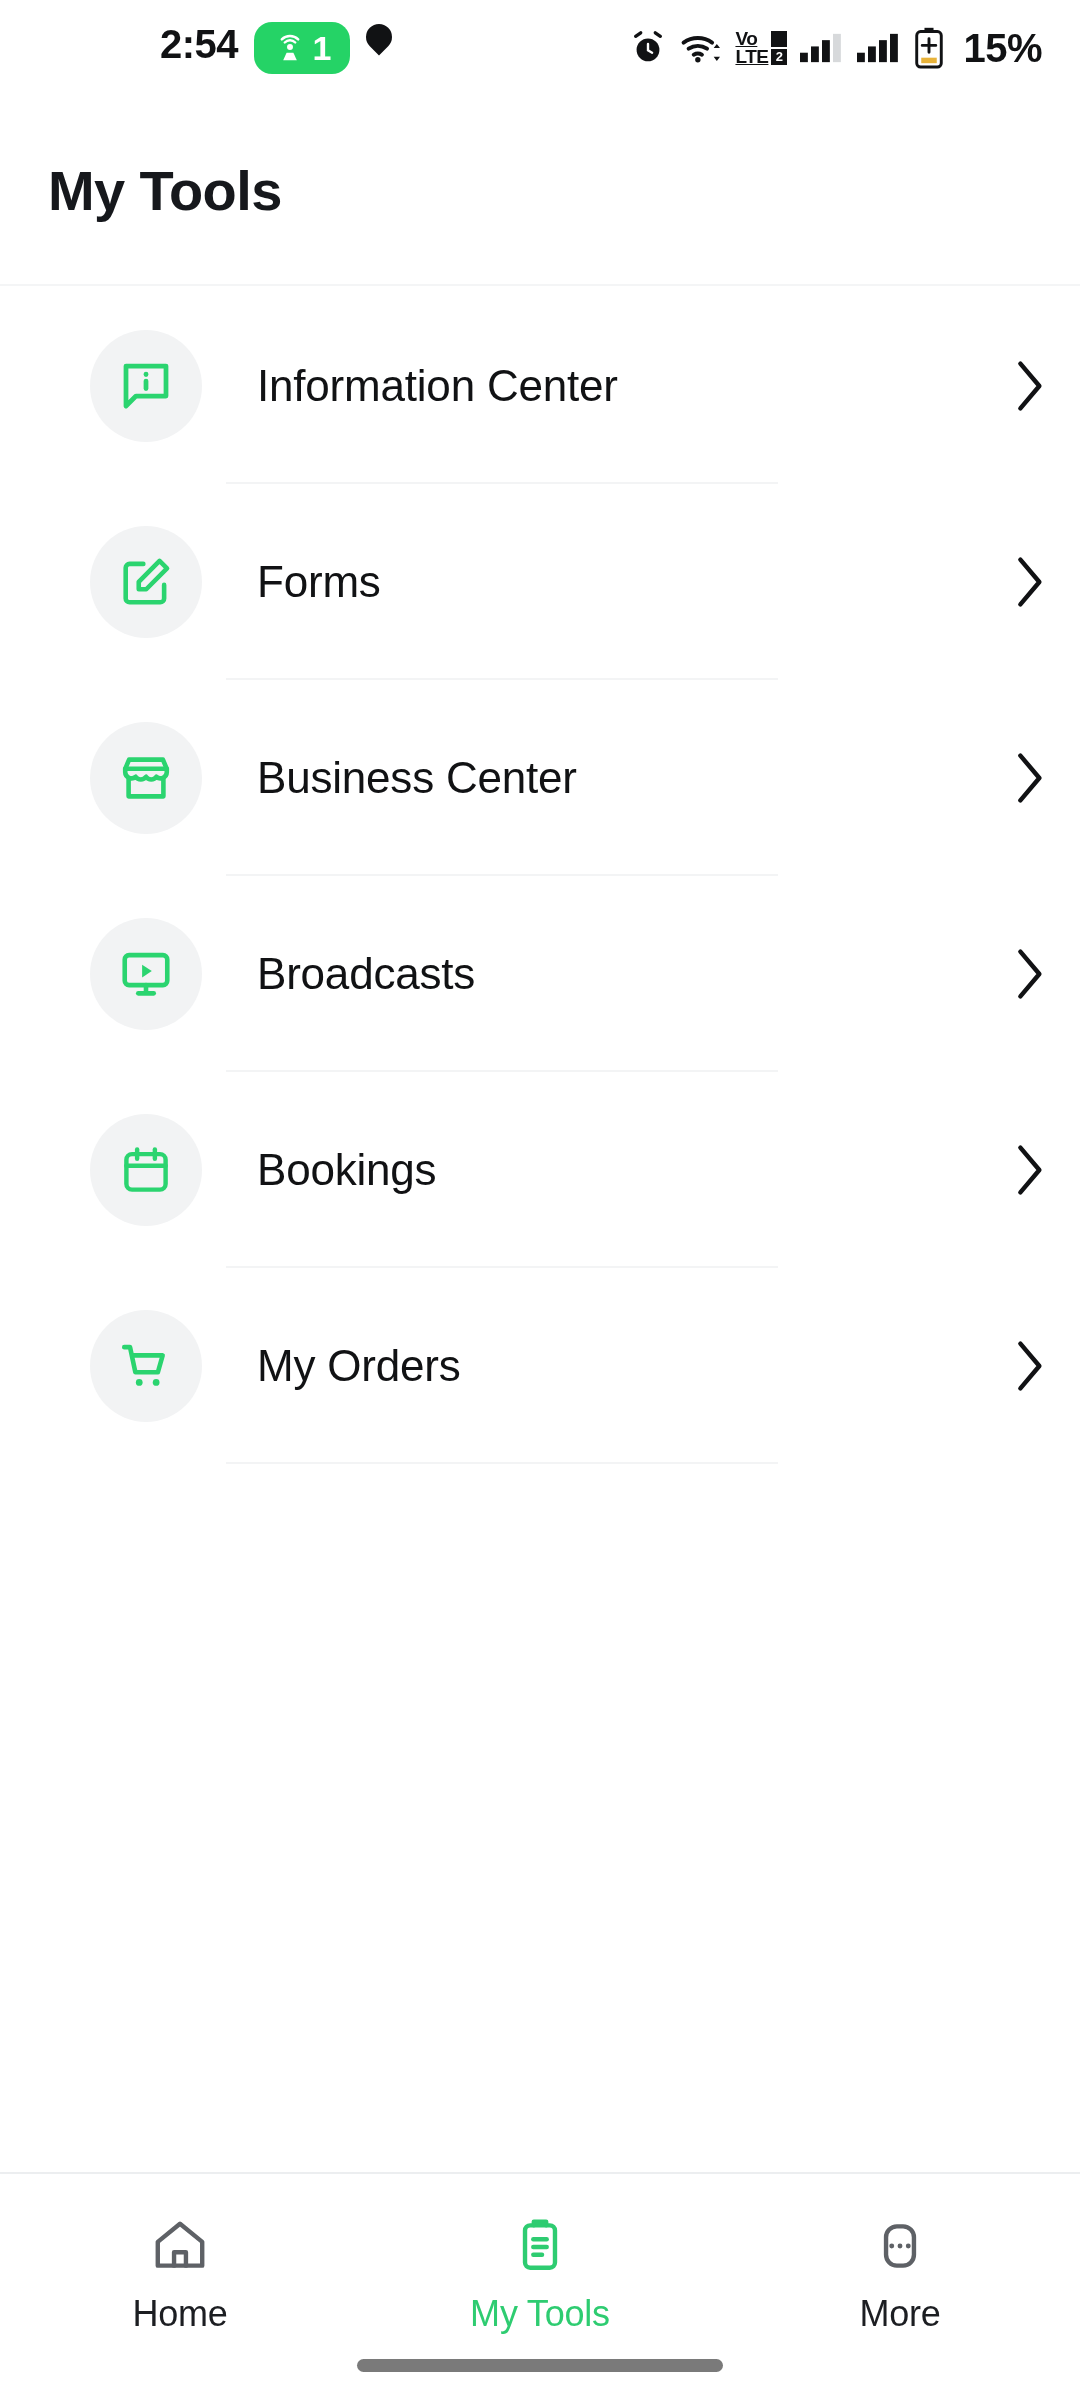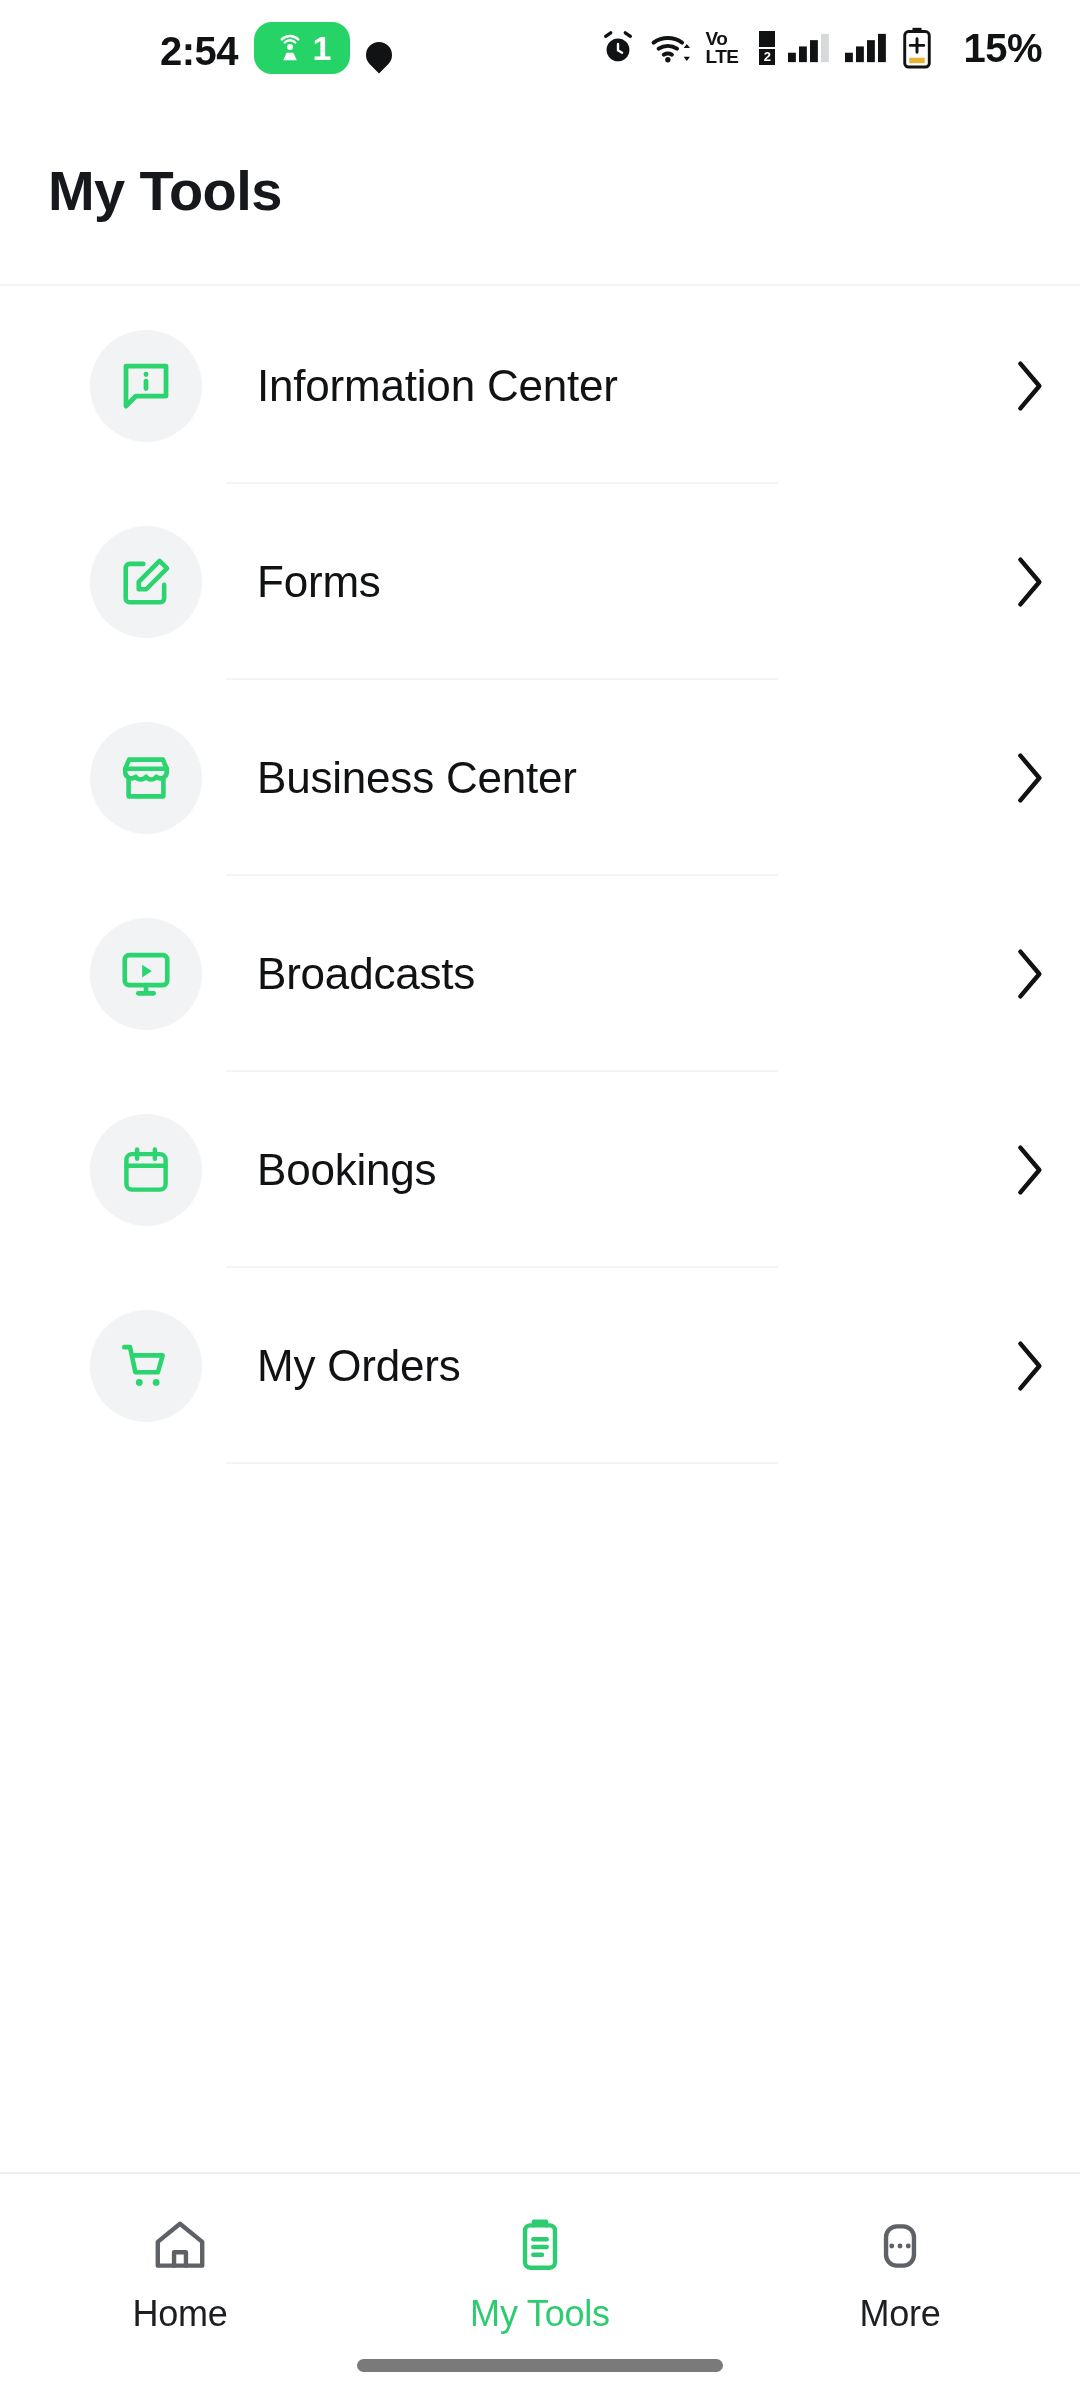--- a/index.html
+++ b/index.html
@@ -11,37 +11,37 @@
     overflow:hidden;
     position:relative;
   }
 
   
   .statusbar{
     position:absolute; top:0; left:0; width:1080px; height:96px;
     display:flex; align-items:center; justify-content:space-between;
     padding:0 38px 0 0;
   }
-  .sb-left{ display:flex; align-items:flex-end; gap:16px; padding-left:160px; }
+  .sb-left{ display:flex; align-items:flex-start; gap:16px; padding-left:160px; }
   .sb-time{ font-size:40px; font-weight:700; letter-spacing:-0.5px; color:#111214; }
   .sb-hotspot{
     background:#1ed760; background:#25d366;
     border-radius:18px; height:52px; min-width:96px;
     display:flex; align-items:center; justify-content:center; gap:6px;
     padding:0 12px;
   }
   .sb-hotspot .cnt{ color:#ffffff; font-size:34px; font-weight:700; line-height:1; }
   .sb-drop{ width:26px; height:34px; position:relative; }
   .sb-drop::before{
     content:""; position:absolute; left:0; top:2px;
     width:26px; height:26px; background:#111214;
     border-radius:50% 50% 50% 0; transform:rotate(-45deg);
   }
   .sb-right{ display:flex; align-items:center; gap:13px; }
-  .sb-right .pct{ font-size:40px; font-weight:700; letter-spacing:-0.5px; margin-left:18px; }
+  .sb-right .pct{ font-size:40px; font-weight:700; letter-spacing:-0.5px; margin-left:6px; }
   .ic{ display:block; }
 
   
   .header{
     position:absolute; top:96px; left:0; width:1080px; height:190px;
     display:flex; align-items:center;
     border-bottom:2px solid #f4f5f6;
     background:#ffffff;
   }
   .page-title{
@@ -124,21 +124,21 @@
     </svg>
 
     <svg class="ic" width="42" height="38" viewBox="0 0 26 24">
       <path d="M2 8.6A15.6 15.6 0 0120 8.6" stroke="#111214" stroke-width="2.5" fill="none" stroke-linecap="round"></path>
       <path d="M5.2 12.4a10.6 10.6 0 0111.6 0" stroke="#111214" stroke-width="2.5" fill="none" stroke-linecap="round"></path>
       <path d="M8.4 16.2a5.6 5.6 0 015.2 0" stroke="#111214" stroke-width="2.5" fill="none" stroke-linecap="round"></path>
       <circle cx="11" cy="19.4" r="1.7" fill="#111214"></circle>
       <path d="M23 9.4l2 2.6h-4zM23 20.2l-2-2.6h4z" fill="#111214"></path>
     </svg>
 
-    <span style="display:flex;align-items:center;gap:21px;">
+    <span style="display:flex;align-items:center;gap:3px;text-decoration:underline;">
       <span style="display:flex;flex-direction:column;line-height:0.95;font-size:19px;font-weight:700;letter-spacing:-0.5px;color:#111214;font-family:'Liberation Sans',sans-serif;">
         <span>Vo</span>
 
         <span>LTE</span>
       </span>
       <span style="display:flex;flex-direction:column;gap:2px;">
         <span style="width:16px;height:16px;background:#111214;"></span>
         <span style="width:16px;height:16px;background:#111214;color:#fff;font-size:13px;font-weight:700;text-align:center;line-height:16px;">2</span>
       </span>
     </span>

